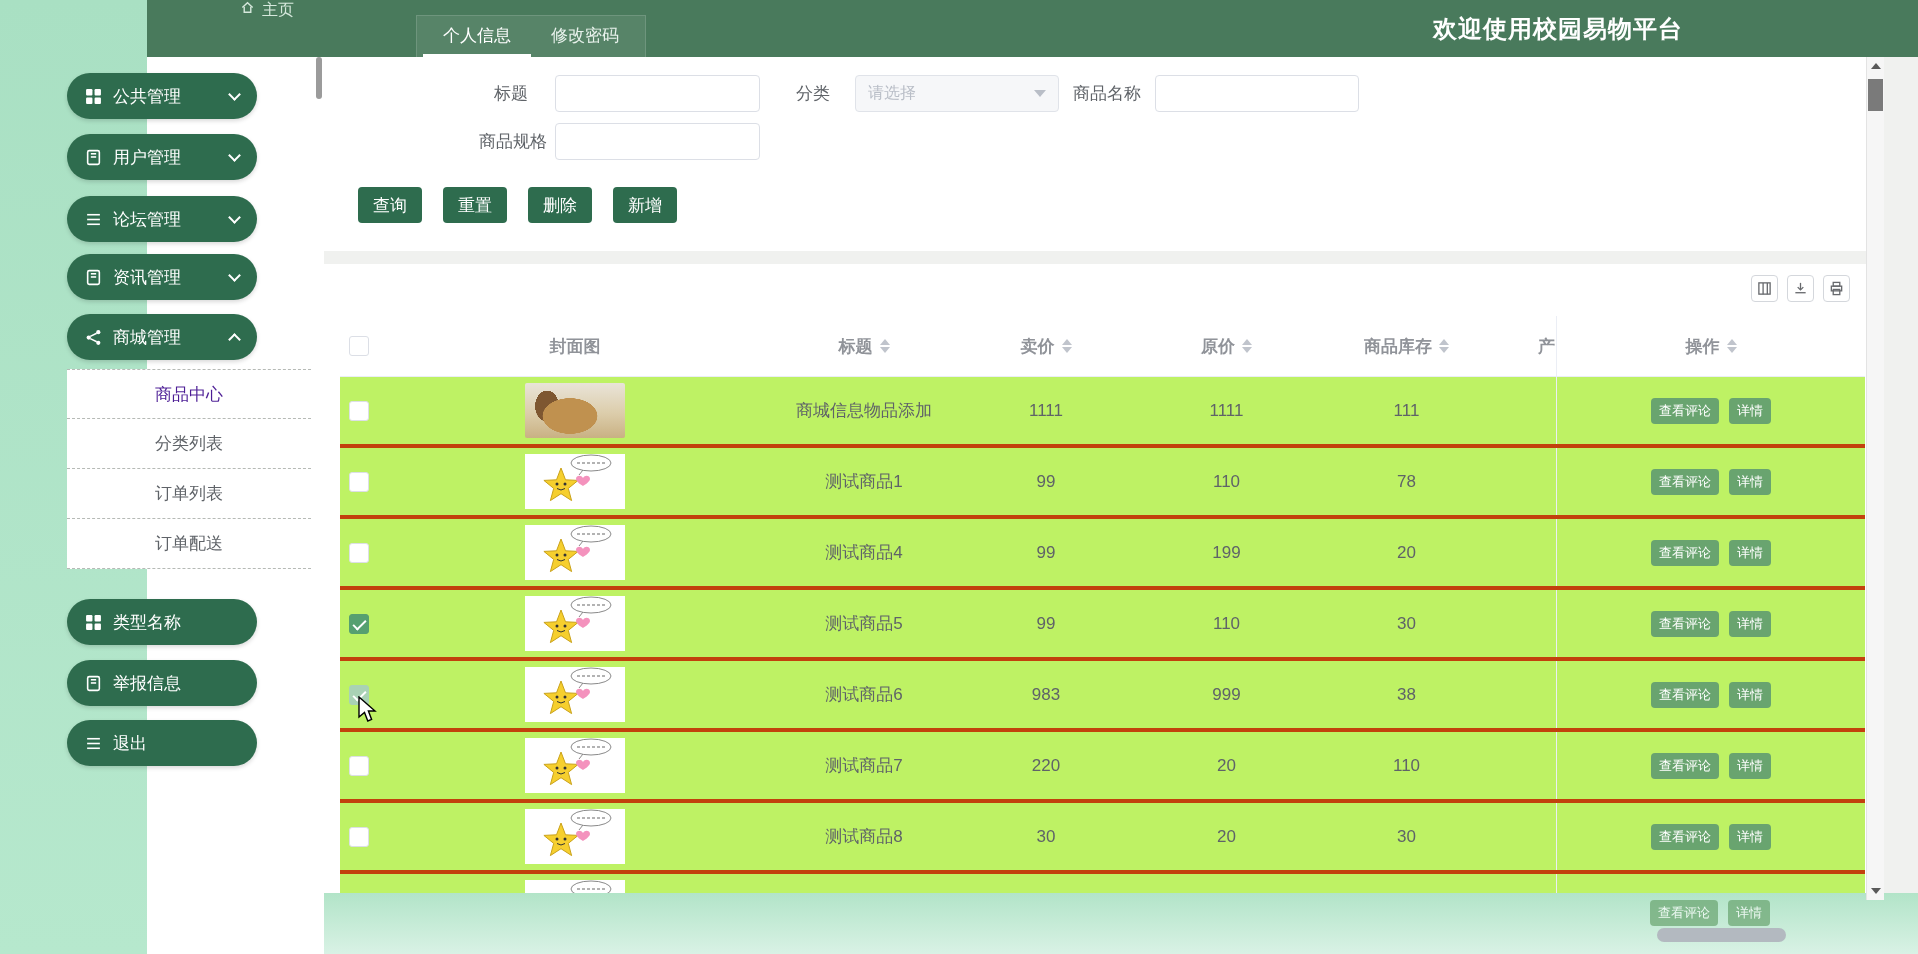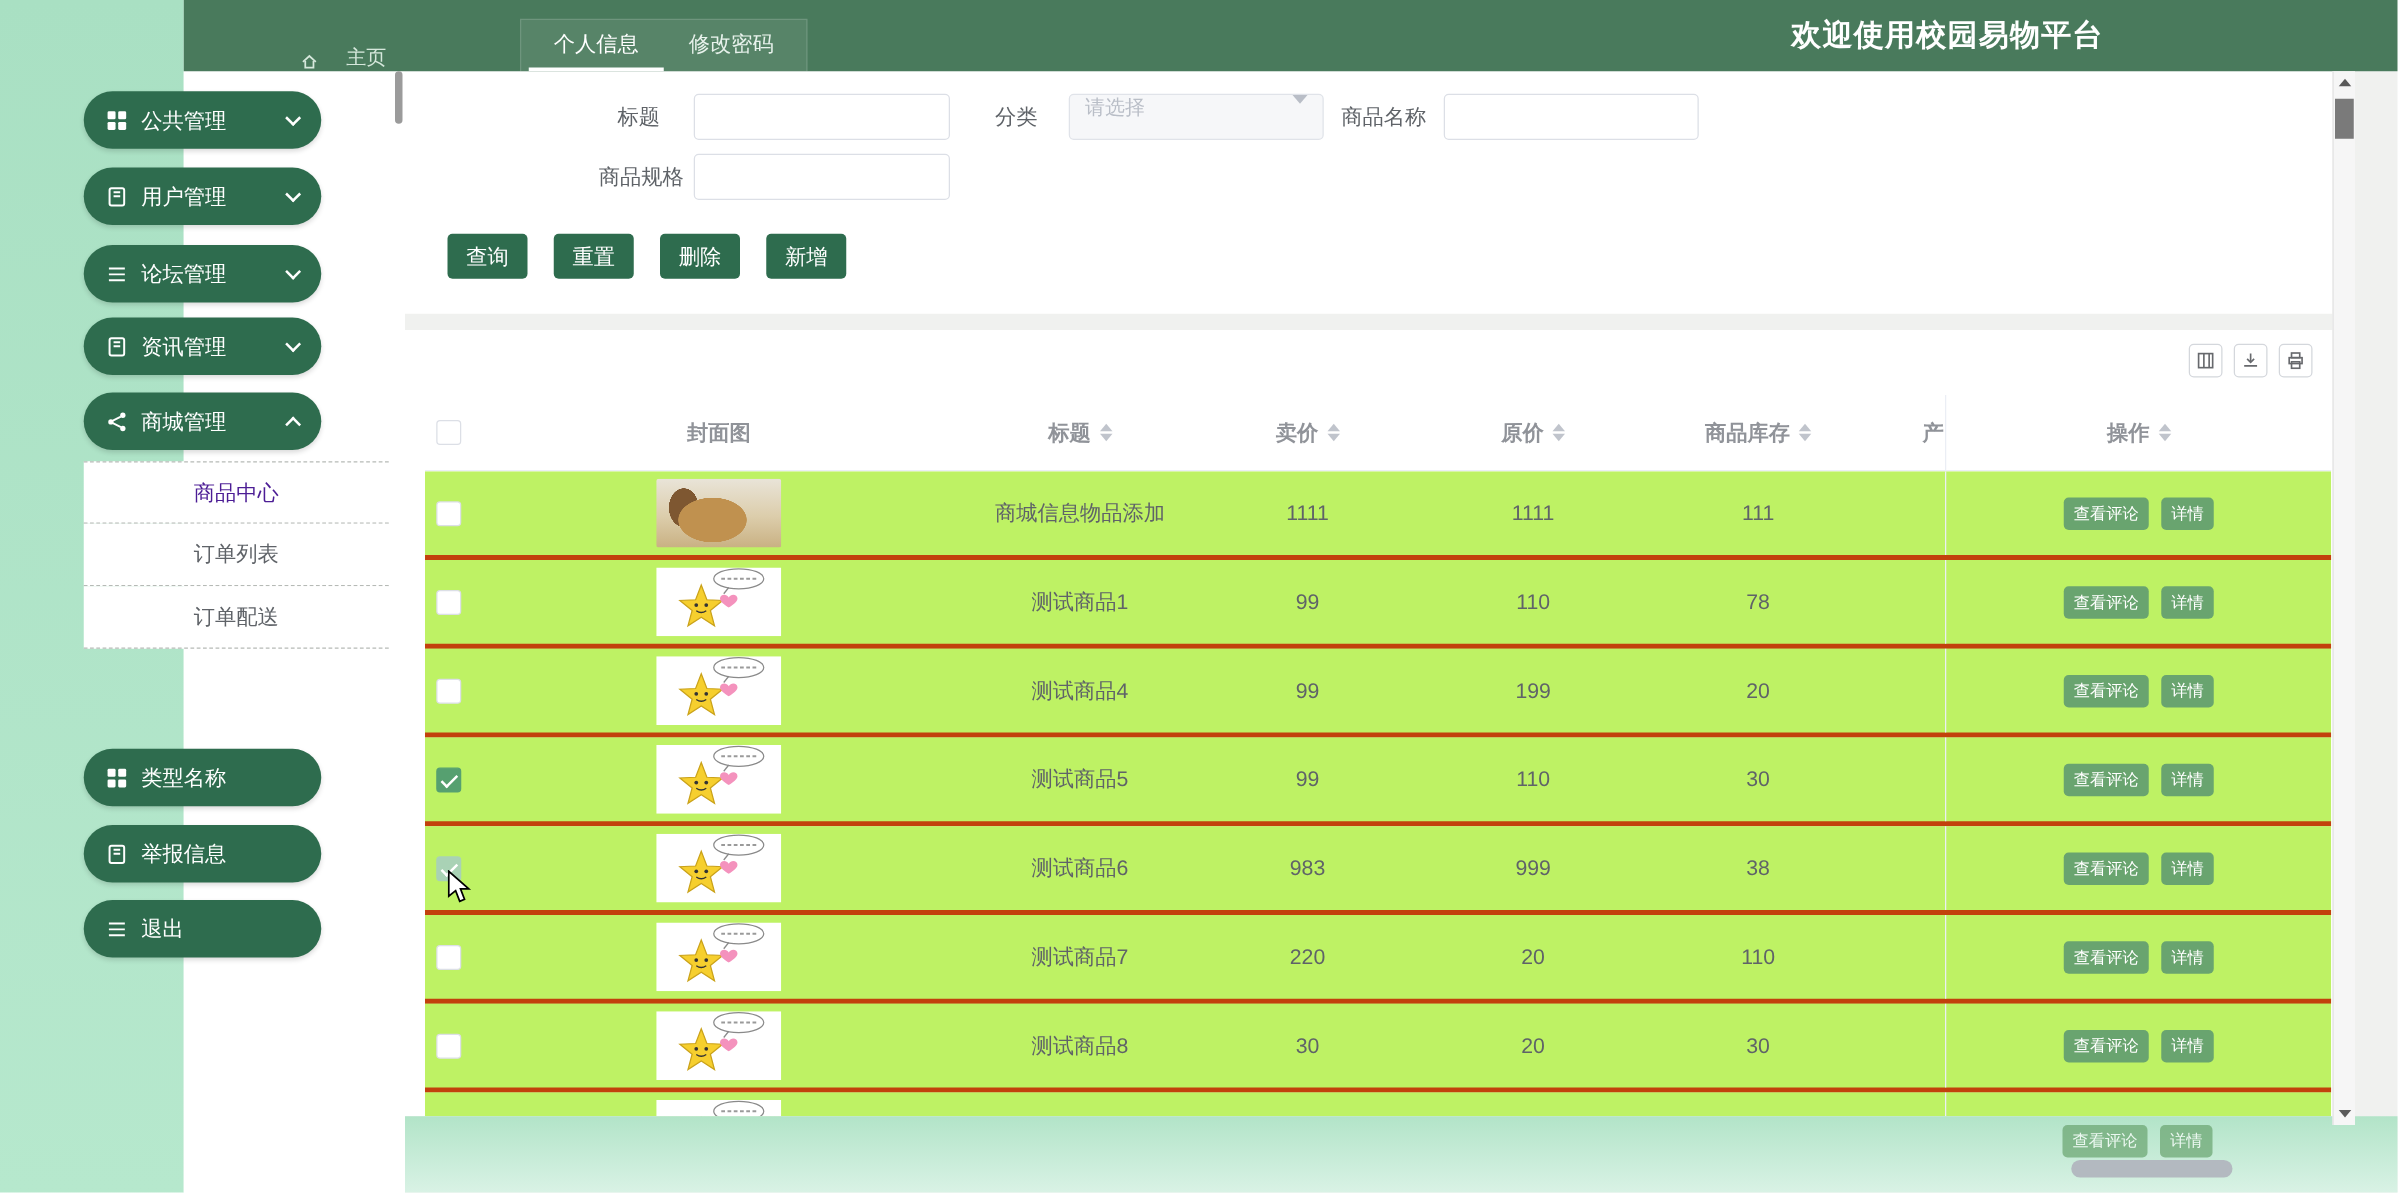--- a/index.html
+++ b/index.html
@@ -5,21 +5,21 @@
   * { margin:0; padding:0; box-sizing:border-box; }
   html,body { width:1918px; height:954px; overflow:hidden; background:#fff;
               font-family:"Liberation Sans","DejaVu Sans",sans-serif; }
 
   
   .strip   { position:absolute; left:0; top:0; width:147px; height:954px;
              background:linear-gradient(180deg,#a9e0c3,#b6e8cd); z-index:1; }
   .topbar  { position:absolute; left:147px; top:0; width:1771px; height:57px;
              background:#497a5c; z-index:5; }
   .home    { position:absolute; left:93px; top:0; height:57px; display:flex;
-             align-items:flex-end; gap:22px; color:#d6e8dc; font-size:16px; cursor:pointer; }
+             align-items:flex-start; gap:7px; color:#d6e8dc; font-size:16px; cursor:pointer; }
   .home svg{ width:15px; height:15px; fill:none; stroke:#d6e8dc; stroke-width:1.5; }
   .tabs    { position:absolute; left:269px; top:15px; height:42px; display:flex;
              background:rgba(255,255,255,.08); border:1px solid rgba(255,255,255,.14);
              border-bottom:none; padding:0 6px;justify-content:center; }
   .tab     { padding:0 20px; line-height:39px; color:#e8f2ec; font-size:17px;
              cursor:pointer; border-bottom:3px solid transparent; }
   .tab.active { color:#fff; border-bottom-color:#fff; }
   .topbar-title { position:absolute; right:235px; top:0; line-height:57px; color:#fff;
              font-size:24px; font-weight:bold; letter-spacing:1px; }
 
@@ -51,21 +51,21 @@
   .search-panel { left:324px; top:57px;  width:1542px; height:194px; }
   .table-panel  { left:324px; top:264px; width:1542px; height:629px; }
 
   
   .f-label { position:absolute; height:37px; line-height:37px; font-size:17px;
              color:#5f6368; text-align:right; }
   .inp    { position:absolute; height:37px; width:205px; border:1px solid #dcdfe6;
             border-radius:4px; background:#fff; font-size:16px; padding:0 12px;
             color:#333; outline:none; font-family:inherit; }
   .select { position:absolute; height:37px; width:204px; border:1px solid #e0e3e9;
-            border-radius:4px; background:#f6f7f9; display:flex; align-items:flex-start;
+            border-radius:4px; background:#f6f7f9; display:flex; align-items:center;
             padding:0 12px; cursor:pointer; }
   .select .ph { flex:1; color:#b9bec7; font-size:16px; }
   .select .caret { width:0; height:0; border-left:6px solid transparent;
             border-right:6px solid transparent; border-top:7px solid #b9bec7; }
   .btn-row { position:absolute; left:34px; top:130px; display:flex; gap:21px;justify-content:flex-end; }
   .btn  { height:36px; padding:0 15px; background:#2e6c4e; color:#fff; border:none;
           border-radius:4px; font-size:17px; cursor:pointer; font-family:inherit; }
 
   
   .toolbar  { position:absolute; top:11px; right:16px; display:flex; gap:9px; }
@@ -201,20 +201,21 @@
         <circle cx="3.5" cy="8" r="2"></circle>
         <circle cx="12.5" cy="13" r="2"></circle>
         <path d="M5 7l6-3M5 9l6 3" stroke="#fff" stroke-width="1.4" fill="none"></path>
       </svg>
     <span class="lbl">商城管理</span>
     <span class="chev up"></span>
   </div>
 
   <div class="submenu">
     <div class="subitem active">商品中心</div>
+    <div class="subitem">分类列表</div>
     <div class="subitem">订单列表</div>
     <div class="subitem">订单配送</div>
   </div>
 
   <div class="pill" style="top:599px">
     <svg class="f" viewBox="0 0 16 16">
         <rect x="1" y="1" width="6" height="6" rx="1"></rect>
         <rect x="9" y="1" width="6" height="6" rx="1"></rect>
         <rect x="1" y="9" width="6" height="6" rx="1"></rect>
         <rect x="9" y="9" width="6" height="6" rx="1"></rect>

